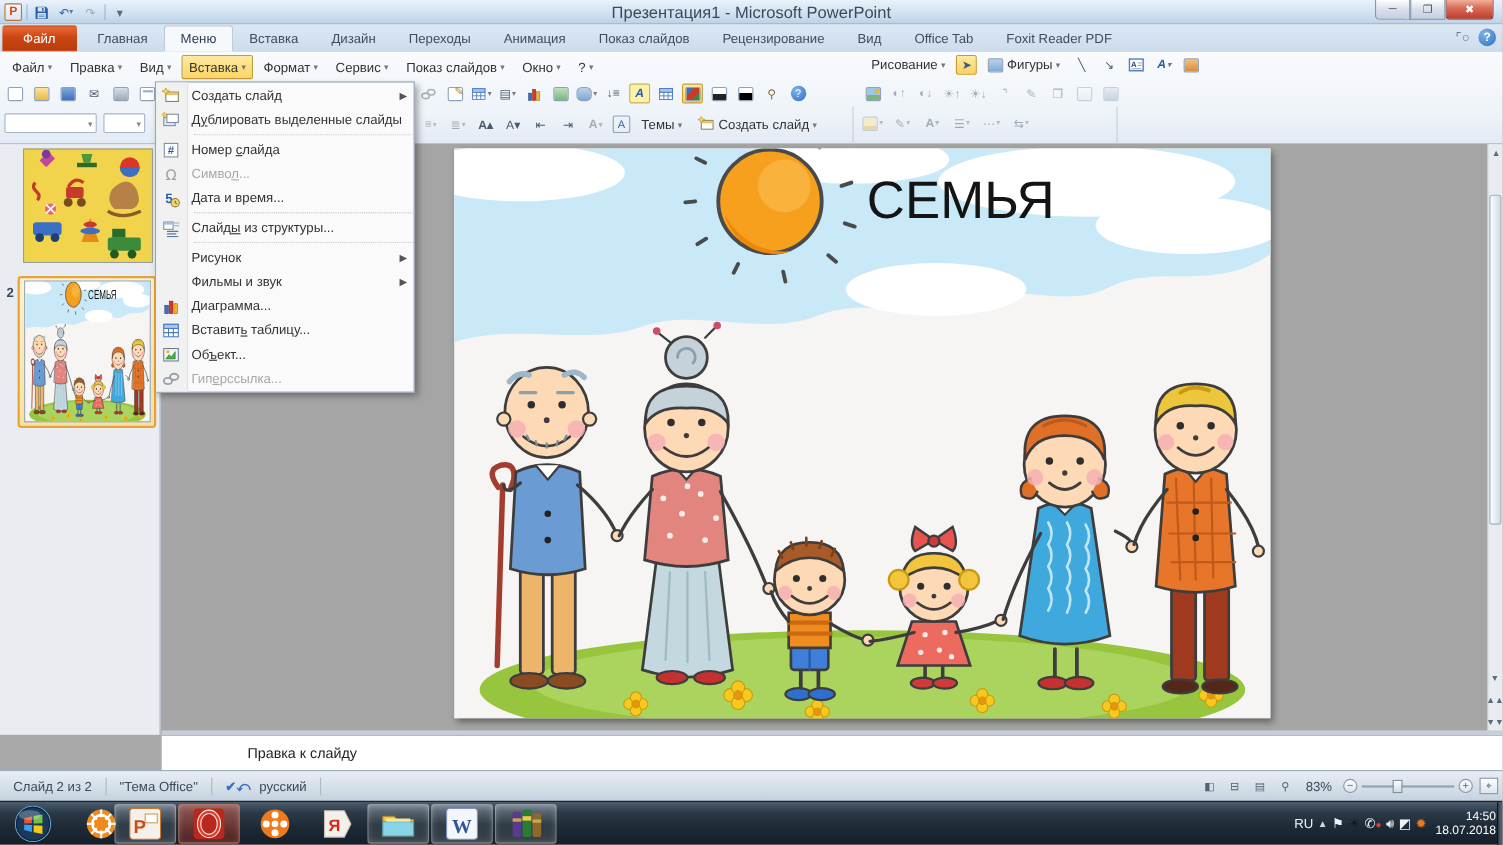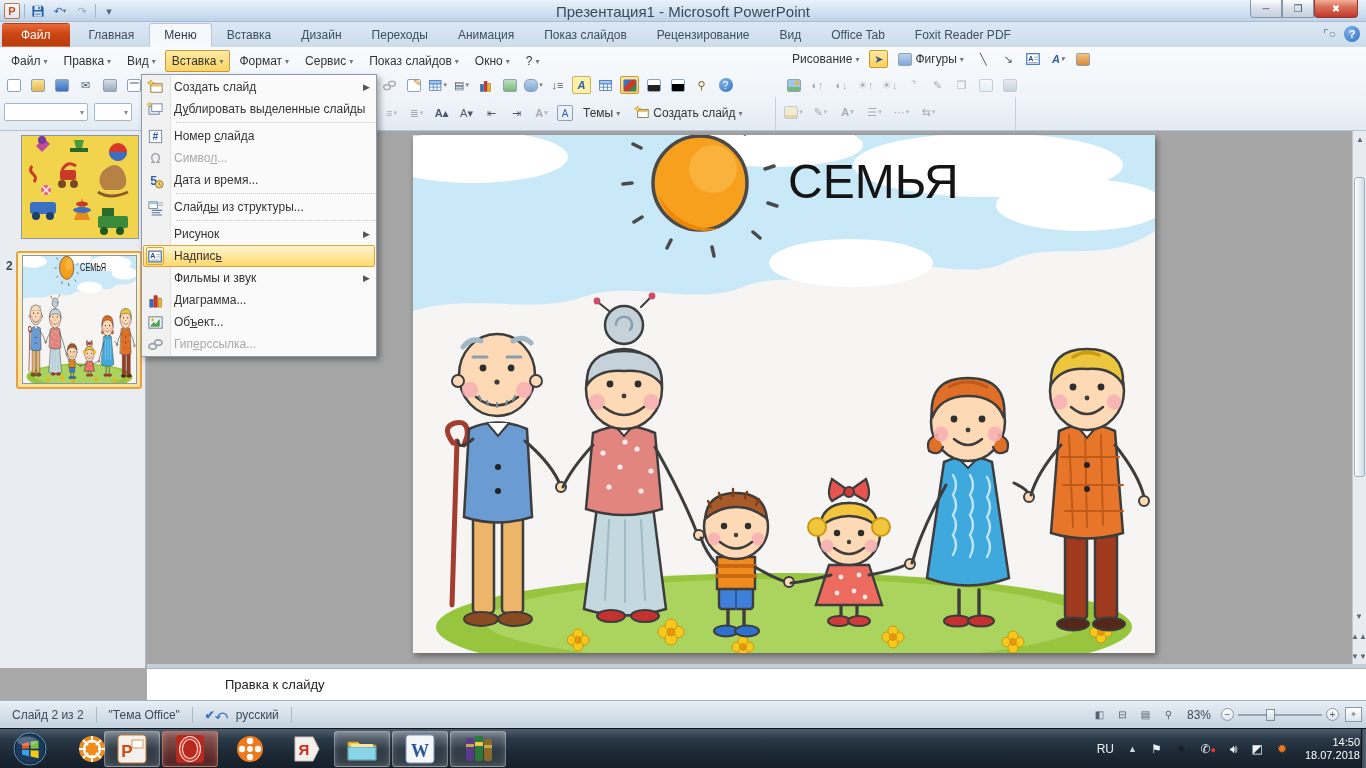--- a/index.html
+++ b/index.html
@@ -93,21 +93,21 @@
   #zs-thumb { position:absolute; left:28px; top:-5px; width:9px; height:12px; background:linear-gradient(#fdfefe,#cfdae4); border:1px solid #7e8f9e; }
   .zs-btn { width:13px; height:13px; border-radius:50%; border:1px solid #8a9aa8; background:linear-gradient(#fff,#dce5ec); color:#55656f; font-size:10px; line-height:10px; display:flex; align-items:center; justify-content:center; }
   #fit-icon { width:17px; height:15px; border:1px solid #8a9aa8; background:linear-gradient(#fff,#dce5ec); font-size:9px; display:flex; align-items:center; justify-content:center; color:#55656f; }
 
   
   #taskbar { left:0; top:728px; width:1366px; height:40px;
     background:linear-gradient(#4c5d6e,#2b3a48 25%,#1d2935 60%,#141f29); border-top:1px solid #0d141b; }
   .tb-app { position:absolute; top:2px; width:56px; height:36px; display:flex; align-items:center; justify-content:center; border-radius:3px; }
   .tb-app.open { background:linear-gradient(rgba(255,255,255,.28),rgba(255,255,255,.08) 50%,rgba(255,255,255,.15)); border:1px solid rgba(255,255,255,.35); box-shadow:inset 0 0 6px rgba(255,255,255,.2); }
   .tb-app.open.red { background:linear-gradient(rgba(255,120,90,.45),rgba(180,30,10,.35)); border:1px solid rgba(255,160,130,.5); }
-  #tray { position:absolute; right:6px; top:0; height:40px; display:flex; align-items:center; gap:14px; color:#fff; }
+  #tray { position:absolute; right:6px; top:0; height:40px; display:flex; align-items:center; gap:4px; color:#fff; }
   #tray .glyph { font-size:12px; color:#eef3f7; }
   #clock { text-align:right; font-size:11px; line-height:13px; color:#fff; margin-left:4px; }
   #show-desktop { position:absolute; right:0; top:0; width:5px; height:40px; background:linear-gradient(90deg,#3a4a58,#55687a); border-left:1px solid #0d141b; }
 
   u { text-decoration:underline; }
 </style>
 </head>
 <body>
 
 <svg width="0" height="0" style="position:absolute">
@@ -742,40 +742,40 @@
           </svg>
         </span>
         <span class="lbl">Слайд<u>ы</u> из структуры...</span>
       </div>
       <div class="msep"></div>
       <div class="mi">
         <span class="mico"></span>
         <span class="lbl">Рисунок</span>
         <span class="arrow">▶</span>
       </div>
-      <div class="mi hlited">
-        <span class="mico" style="background: linear-gradient(rgb(255, 245, 207), rgb(255, 217, 110)); border: 1px solid rgb(217, 165, 58); border-radius: 2px;">
-          <svg width="17" height="17">
-            <use href="#ic-textbox"></use>
-          </svg>
-        </span>
-        <span class="lbl">Надпис<u>ь</u></span>
-      </div>
       <div class="mi">
         <span class="mico"></span>
         <span class="lbl">Фильмы и звук</span>
         <span class="arrow">▶</span>
       </div>
       <div class="mi">
         <span class="mico">
           <svg width="17" height="17">
             <use href="#ic-chart"></use>
           </svg>
         </span>
         <span class="lbl">Диаграмма...</span>
+      </div>
+      <div class="mi">
+        <span class="mico">
+          <svg width="17" height="17">
+            <use href="#ic-table"></use>
+          </svg>
+        </span>
+        <span class="lbl">Вставит<u>ь</u> таблицу...</span>
       </div>
       <div class="mi">
         <span class="mico">
           <svg width="17" height="17">
             <use href="#ic-object"></use>
           </svg>
         </span>
         <span class="lbl">Об<u>ъ</u>ект...</span>
       </div>
       <div class="mi disabled">

